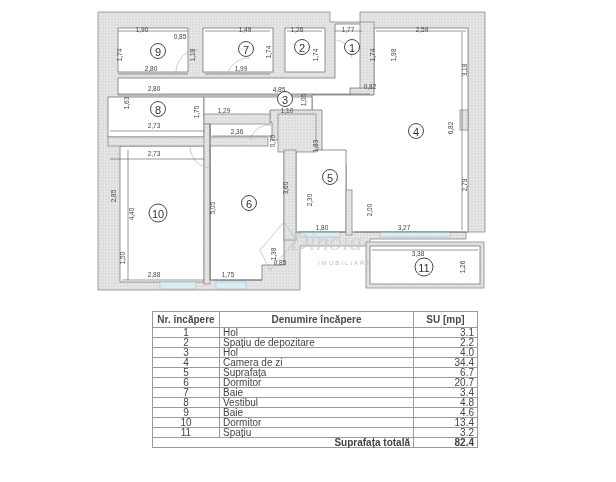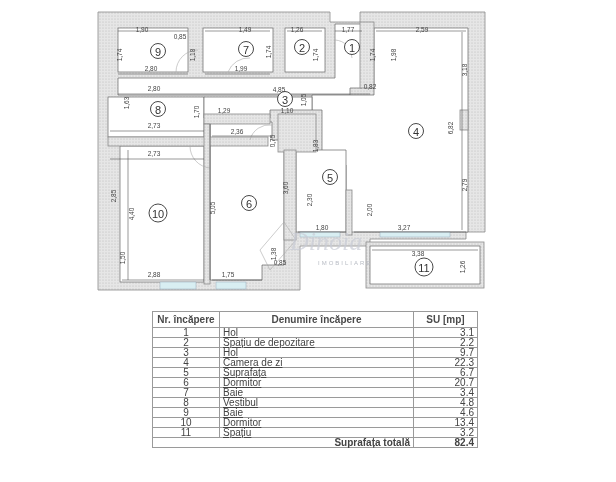--- a/index.html
+++ b/index.html
@@ -15,21 +15,21 @@
   .door { stroke:#aaa; stroke-width:0.6; fill:none; }
   .win { fill:#d8eef2; stroke:#9ab; stroke-width:0.5; }
   .wm { font-family:"Liberation Serif", serif; font-style:italic; font-size:26px; fill:#c9ccd6; opacity:0.7; }
   .wm2 { font-family:"Liberation Sans", sans-serif; font-size:6px; letter-spacing:2px; fill:#b8bcc4; }
 
   table.rooms { position:absolute; left:152px; top:311px; width:326px;
                 border-collapse:collapse; font-size:10px; line-height:9px; color:#444; }
   table.rooms td, table.rooms th { border:1px solid #9a9a9a; padding:0 3px; height:9px; }
   table.rooms th { font-weight:bold; color:#4a4a4a; font-size:10px; line-height:11px; padding:2px 3px; }
   table.rooms td.nr { text-align:center; width:60px; }
-  table.rooms td.name { text-align:left;text-decoration:underline; }
+  table.rooms td.name { text-align:left; }
   table.rooms td.su { text-align:right; width:57px; }
   table.rooms tr.sum td { font-weight:bold; }
   table.rooms tr.sum td.lbl { text-align:right; border-left:1px solid #9a9a9a; }
 </style>
 </head>
 <body>
 
 <svg id="plan" viewBox="0 0 616 300" xmlns="http://www.w3.org/2000/svg">
   <defs>
     <pattern id="hatch" width="3" height="3" patternUnits="userSpaceOnUse">
@@ -221,26 +221,26 @@
         <td class="su">3.1</td>
       </tr>
     <tr>
         <td class="nr">2</td>
         <td class="name">Spațiu de depozitare</td>
         <td class="su">2.2</td>
       </tr>
     <tr>
         <td class="nr">3</td>
         <td class="name">Hol</td>
-        <td class="su">9.7</td>
+        <td class="su">4.0</td>
       </tr>
     <tr>
         <td class="nr">4</td>
         <td class="name">Camera de zi</td>
-        <td class="su">22.3</td>
+        <td class="su">34.4</td>
       </tr>
     <tr>
         <td class="nr">5</td>
         <td class="name">Suprafața</td>
         <td class="su">6.7</td>
       </tr>
     <tr>
         <td class="nr">6</td>
         <td class="name">Dormitor</td>
         <td class="su">20.7</td>

